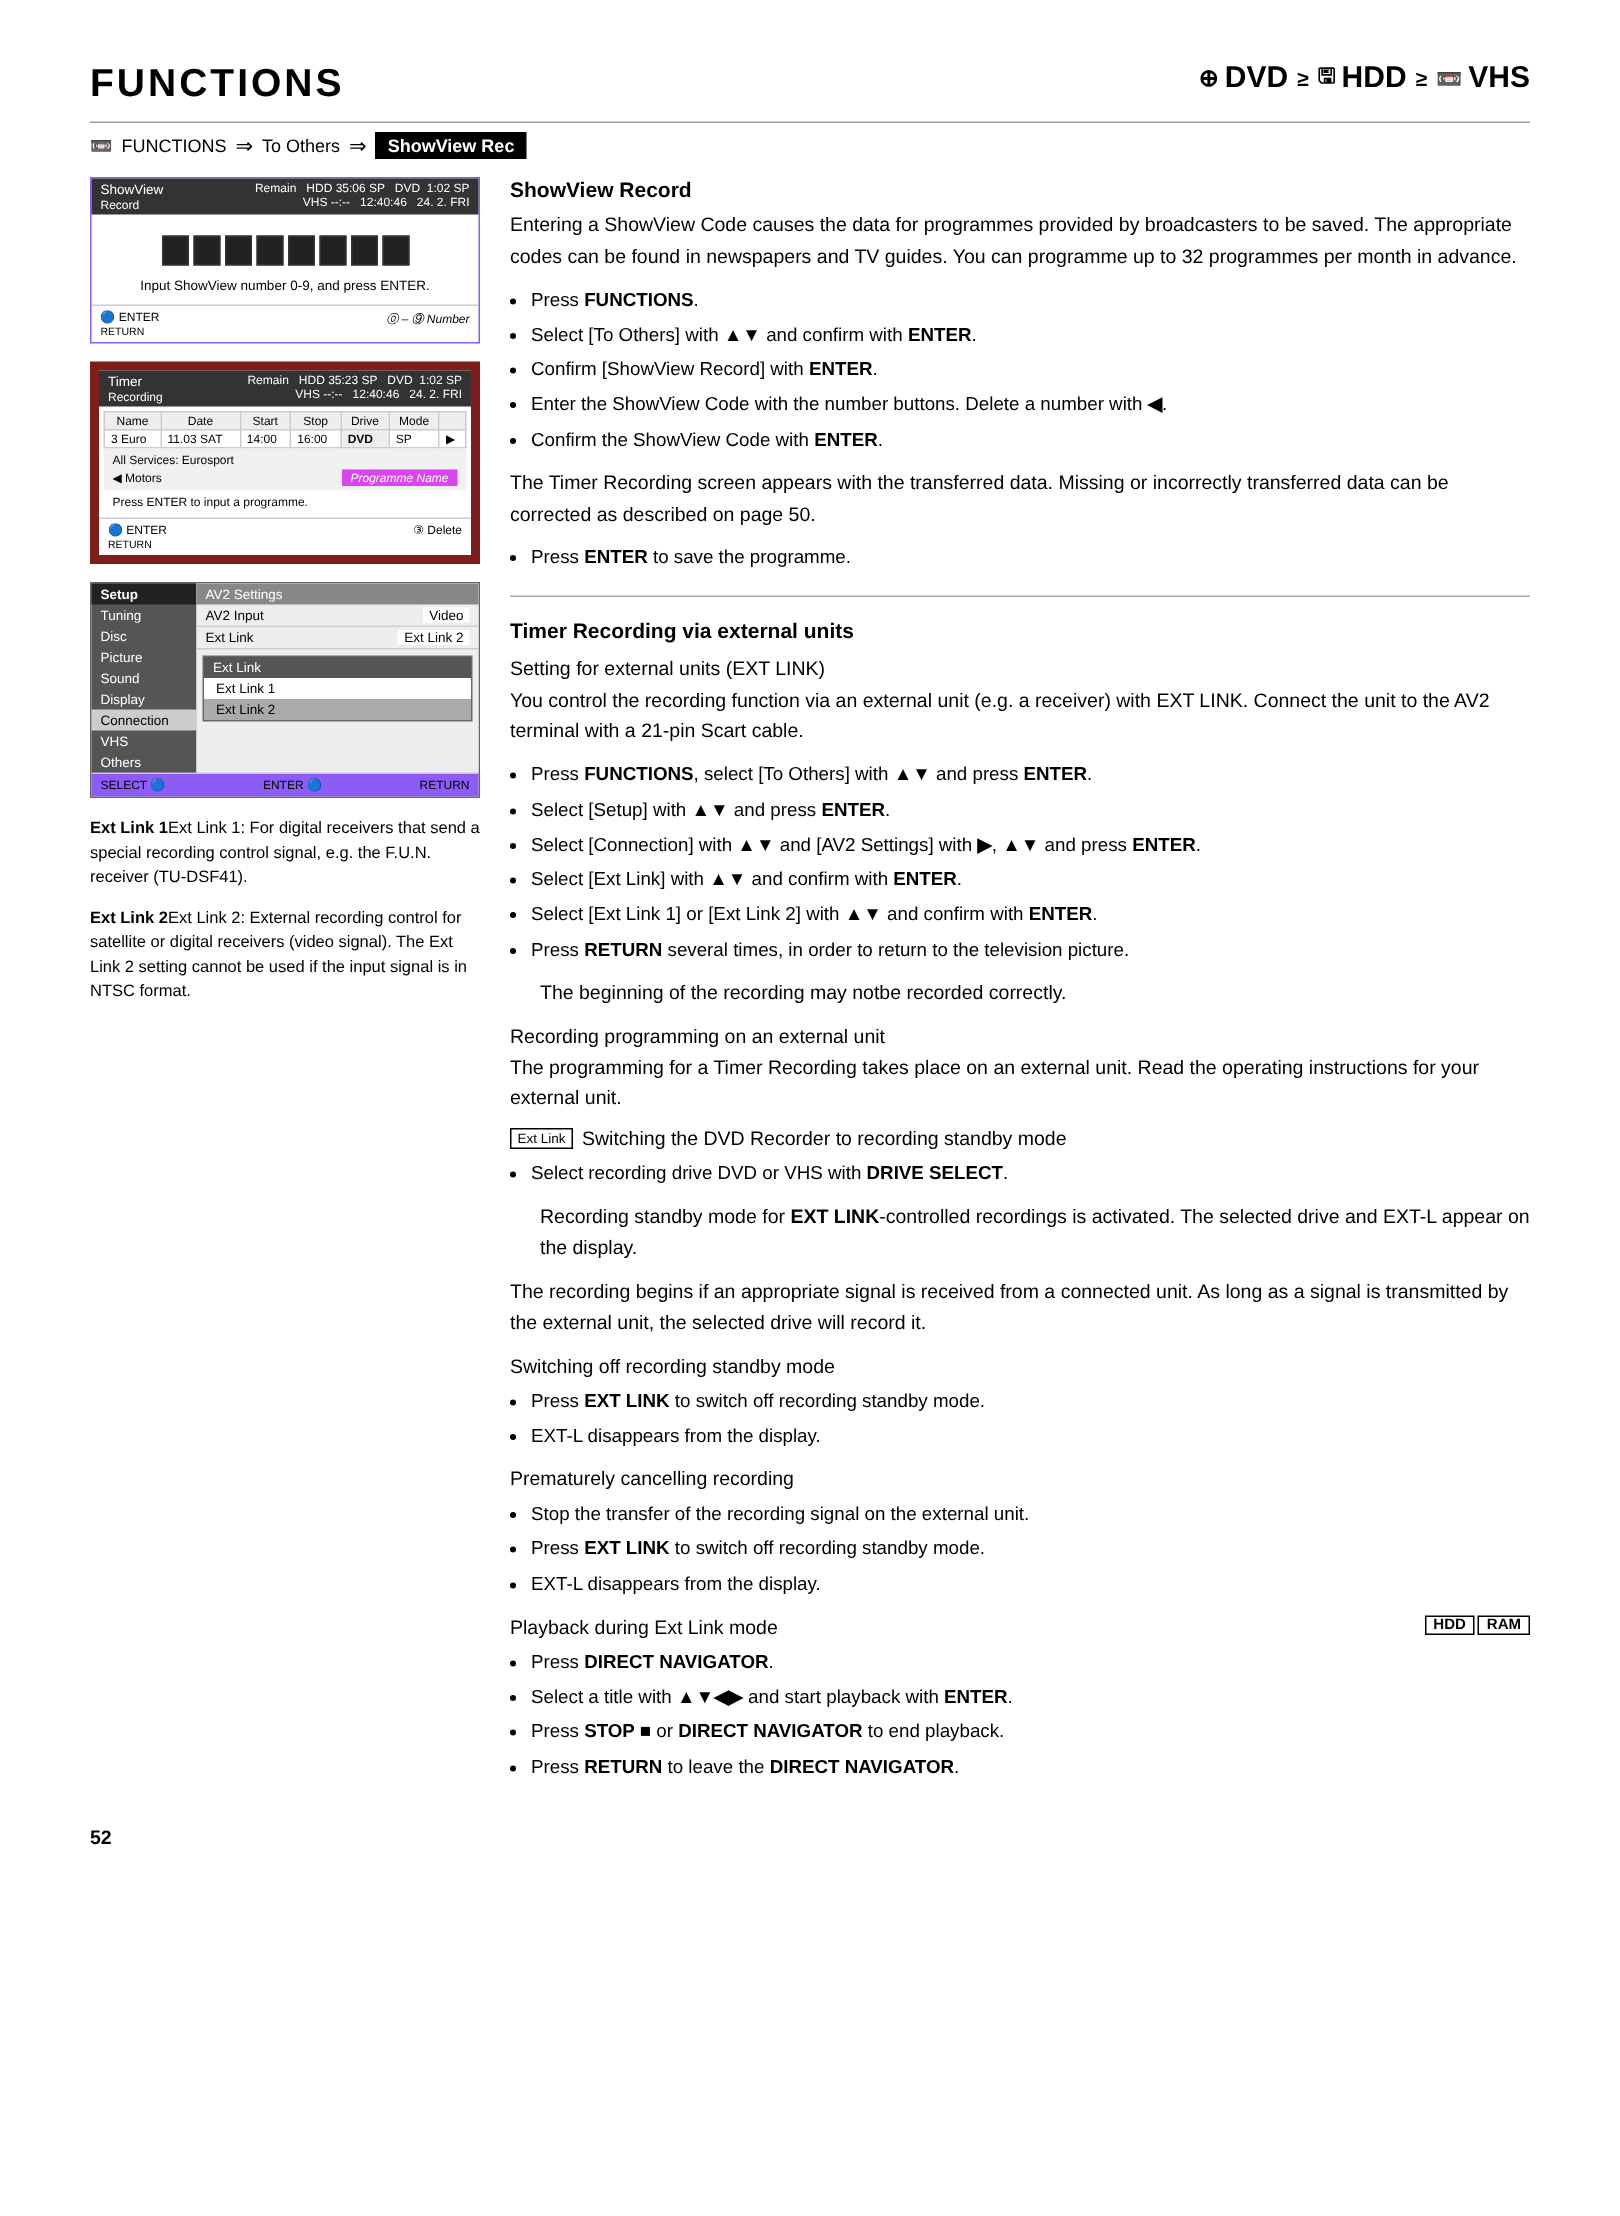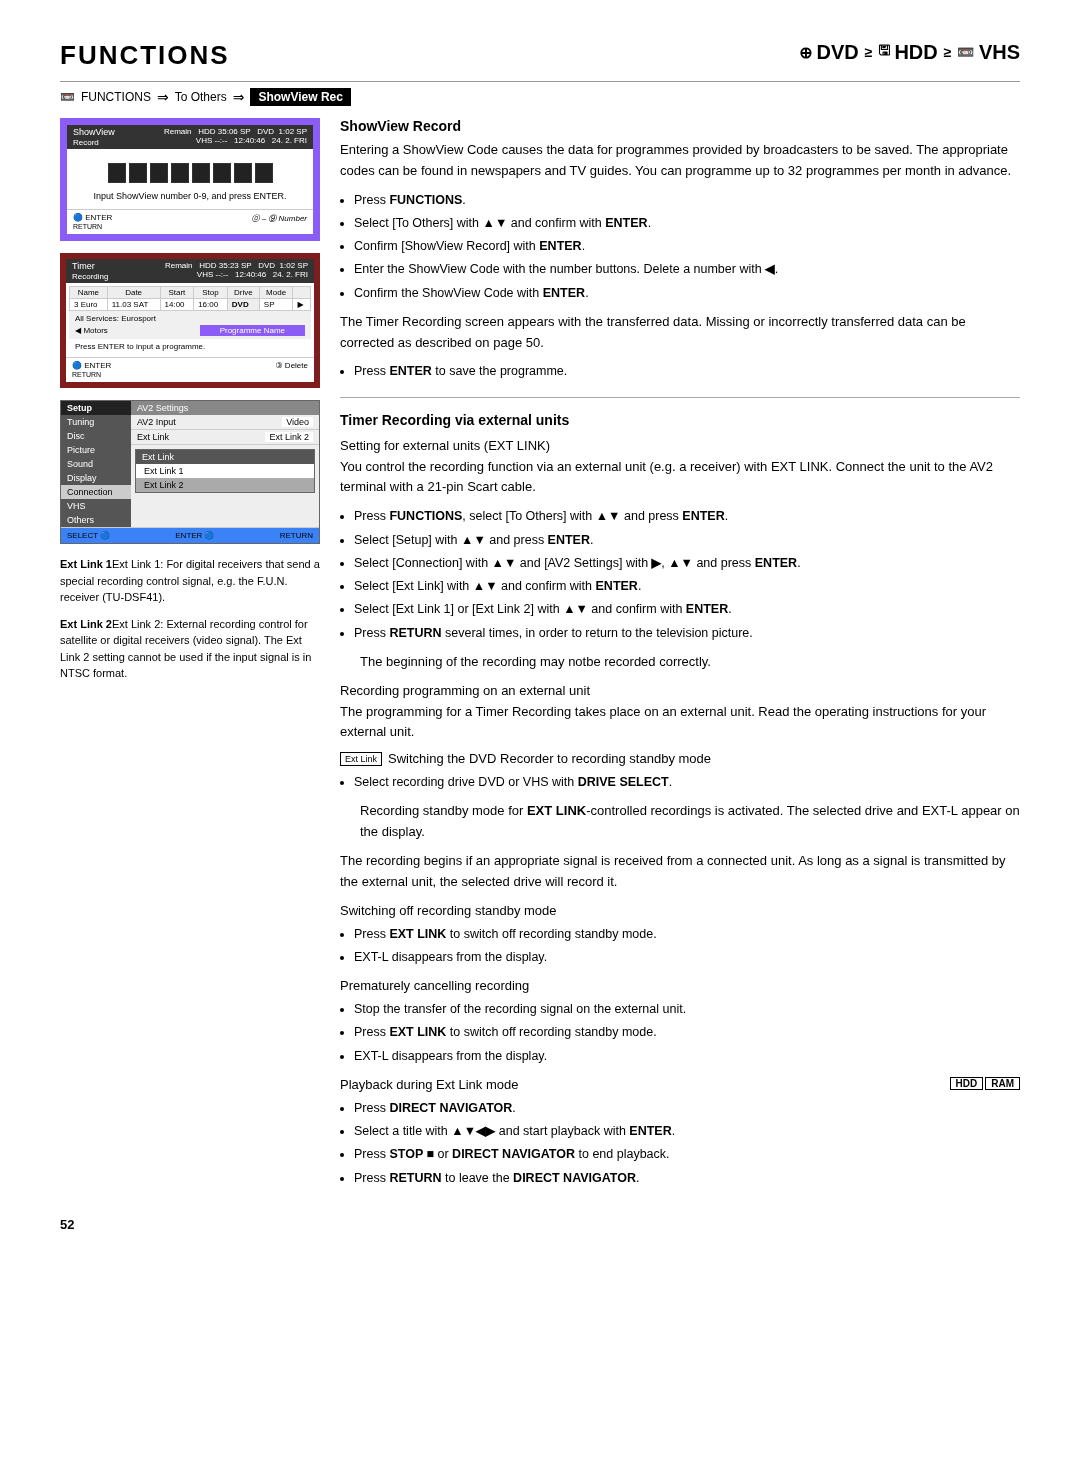--- a/index.html
+++ b/index.html
@@ -65,21 +65,21 @@
     .left-column {
       width: 260px;
       flex-shrink: 0;
     }
     .right-column {
       flex: 1;
     }
 
     
     .screen-mockup {
-      border: 7px solid #8b5cf6;
+      border: 1px solid #8b5cf6;
       margin-bottom: 12px;
       background: #fff;
       font-size: 10px;
     }
     .screen-header {
       display: flex;
       justify-content: space-between;
       background: #333;
       color: #fff;
       padding: 2px 6px;
@@ -146,25 +146,26 @@
     }
     .highlight-row td {
       background: #fff;
     }
     .timer-info {
       padding: 3px 6px;
       font-size: 8px;
       background: #f0f0f0;
     }
     .programme-name-btn {
-      background: #8b5cf6;
+      background: #d946ef;
       color: #fff;
       font-size: 8px;
-      padding: 1px 20px;
+      padding: 1px 6px;
       display: inline-block;
+      font-style: italic;
     }
     .timer-footer {
       display: flex;
       justify-content: space-between;
       padding: 3px 6px;
       font-size: 8px;
       border-top: 1px solid #ccc;
     }
 
     
@@ -238,21 +239,21 @@
     }
     .setup-submenu-item.highlighted {
       background: #aaa;
     }
     .setup-footer {
       display: flex;
       justify-content: space-between;
       padding: 3px 6px;
       font-size: 8px;
       border-top: 1px solid #ccc;
-      background: #3b82f6;
+      background: #8b5cf6;
     }
 
     
     .note-text {
       font-size: 11px;
       margin-bottom: 10px;
       line-height: 1.5;
     }
     .note-text strong {
       font-weight: bold;

